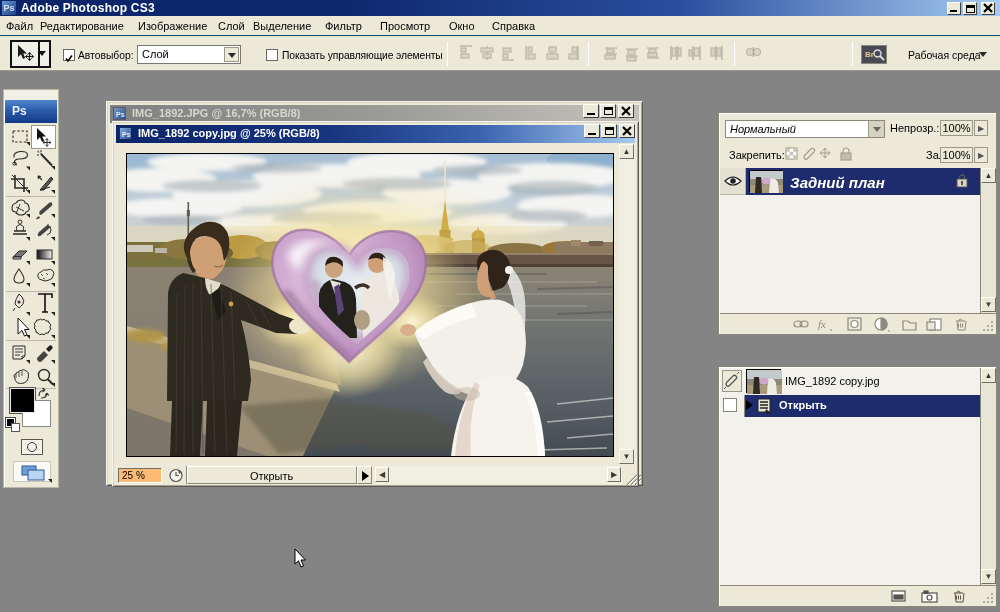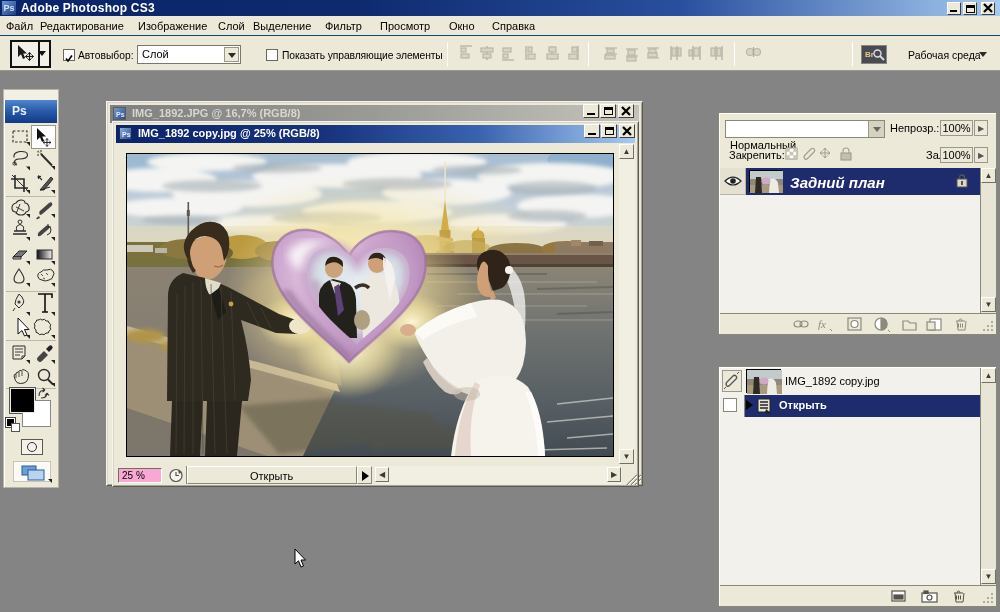--- a/index.html
+++ b/index.html
@@ -642,21 +642,21 @@
         </g>
       </svg>
     </div>
 
     <div class="sb" style="left:506px;top:22px;width:16px;height:320px;">
       <div class="sbbtn" style="left:0px;top:0px;">▲</div>
       <div class="sbbtn" style="left:0px;top:305px;">▼</div>
     </div>
 
     <div class="abs" style="left:3px;top:343px;width:521px;height:20px;background:#ece9d8;">
-      <div style="position:absolute;left:2px;top:3px;width:44px;height:15px;background:#f9a8d4;border:1px solid #716f64;border-right-color:#fff;border-bottom-color:#fff;">
+      <div style="position:absolute;left:2px;top:3px;width:44px;height:15px;background:#fdba74;border:1px solid #716f64;border-right-color:#fff;border-bottom-color:#fff;">
         <span style="position:absolute;left:3px;top:1px;font-size:10px;">25 %</span>
       </div>
       <div style="position:absolute;left:52px;top:3px;width:16px;height:15px;">
         <svg width="16" height="15" viewBox="0 0 16 15">
             <circle cx="8" cy="7.5" r="6" fill="#f6f4ec" stroke="#555" stroke-width="1.2"></circle>
             <path d="M8,4 v3.5 h3" stroke="#555" fill="none" stroke-width="1.2"></path>
             <path d="M10,2 l4,2 l-3,2" fill="#555"></path>
           </svg>
       </div>
       <div style="position:absolute;left:71px;top:1px;width:170px;height:18px;background:#ece9d8;border:1px solid #fff;border-right-color:#8a8878;border-bottom-color:#8a8878;box-shadow:-1px 0 0 #8a8878;">
@@ -682,21 +682,21 @@
           <line x1="4" y1="13" x2="13" y2="4"></line>
           <line x1="8" y1="13" x2="13" y2="8"></line>
           <line x1="12" y1="13" x2="13" y2="12"></line>
         </g>
       </svg>
   </div>
 
   <div class="panel abs" id="layers" style="left:718px; top:112px; width:279px; height:223px;">
 
     <div style="position:absolute;left:6px;top:7px;width:160px;height:18px;background:#fff;border:1px solid #8a8878;">
-      <span style="position:absolute;left:4px;top:18px;font-size:11px;">Нормальный</span>
+      <span style="position:absolute;left:4px;top:2px;font-size:11px;font-style:italic;">Нормальный</span>
       <div style="position:absolute;right:0px;top:0px;width:16px;height:16px;background:#d6d2c2;border-left:1px solid #9a9888;">
         <div style="position:absolute;left:4px;top:6px;width:0;height:0;border-left:4px solid transparent;border-right:4px solid transparent;border-top:5px solid #6a675c;"></div>
       </div>
     </div>
     <span class="ptext graytext" style="left:171px;top:9px;">Непрозр.:</span>
     <div class="valbox" style="left:221px;top:7px;">100%</div>
     <div class="arrbtn" style="left:255px;top:7px;">▶</div>
 
     <span class="ptext graytext" style="left:10px;top:36px;">Закрепить:</span>
     <svg style="position:absolute;left:66px;top:33px;" width="72" height="16" viewBox="0 0 72 16">

